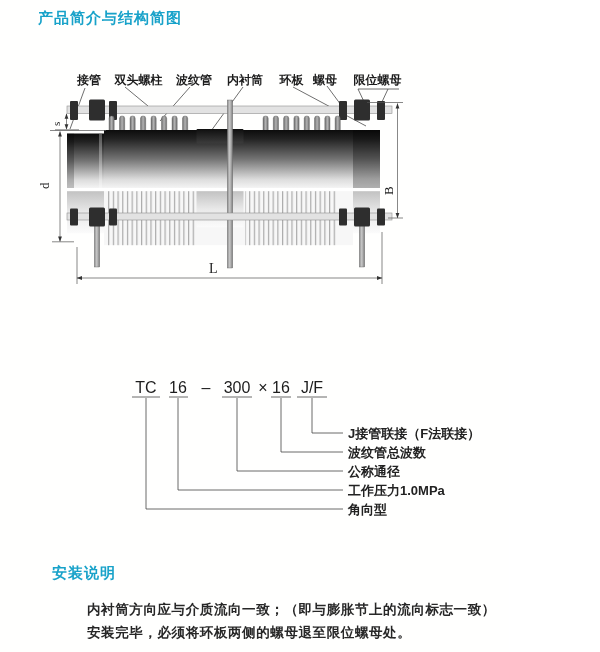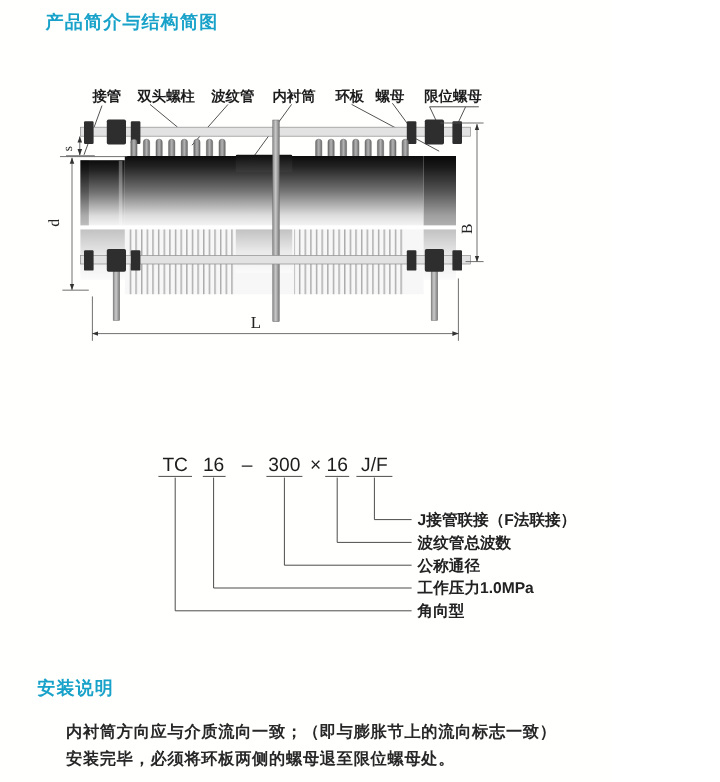--- a/index.html
+++ b/index.html
@@ -1,20 +1,20 @@
 <!DOCTYPE html>
 <html><head>
 <meta charset="utf-8">
 <style>
   html,body{margin:0;padding:0;background:#ffffff;}
   .page{position:relative;width:488px;height:652px;background:#fffffe;overflow:hidden;
         font-family:"Liberation Sans","DejaVu Sans",sans-serif;padding-left:21px;}
   .abs{position:absolute;}
   .heading{font-size:15px;font-weight:bold;color:#18a2c9;letter-spacing:1px;}
-  .install-line{font-size:13.5px;font-weight:600;color:#272727;letter-spacing:0.6px;white-space:nowrap;}
+  .install-line{font-size:13.5px;font-weight:600;color:#272727;letter-spacing:0.6px;white-space:nowrap;margin-left:32px;}
   svg text{font-family:"Liberation Sans","DejaVu Sans",sans-serif;}
   svg text.serif{font-family:"Liberation Serif","DejaVu Serif",serif;}
 </style>
 </head>
 <body>
 
 <div class="page">
 
   <div class="abs heading" style="left:38px;top:9px;">产品简介与结构简图</div>
 
@@ -191,18 +191,18 @@
     </g>
     <g font-size="13" font-weight="600" fill="#222222">
       <text x="348" y="437.5">J接管联接（F法联接）</text>
       <text x="348" y="456.5">波纹管总波数</text>
       <text x="348" y="475.5">公称通径</text>
       <text x="348" y="494.5">工作压力1.0MPa</text>
       <text x="348" y="513.5">角向型</text>
     </g>
   </svg>
 
-  <div class="abs heading" style="left:31px;top:564px;text-align:right;">安装说明</div>
+  <div class="abs heading" style="left:52px;top:564px;text-align:right;">安装说明</div>
 
   <div class="abs install-line" style="left:55px;top:601px;">内衬筒方向应与介质流向一致；（即与膨胀节上的流向标志一致）</div>
   <div class="abs install-line" style="left:55px;top:624px;text-align:right;">安装完毕，必须将环板两侧的螺母退至限位螺母处。</div>
 
 </div>
 
 </body></html>

